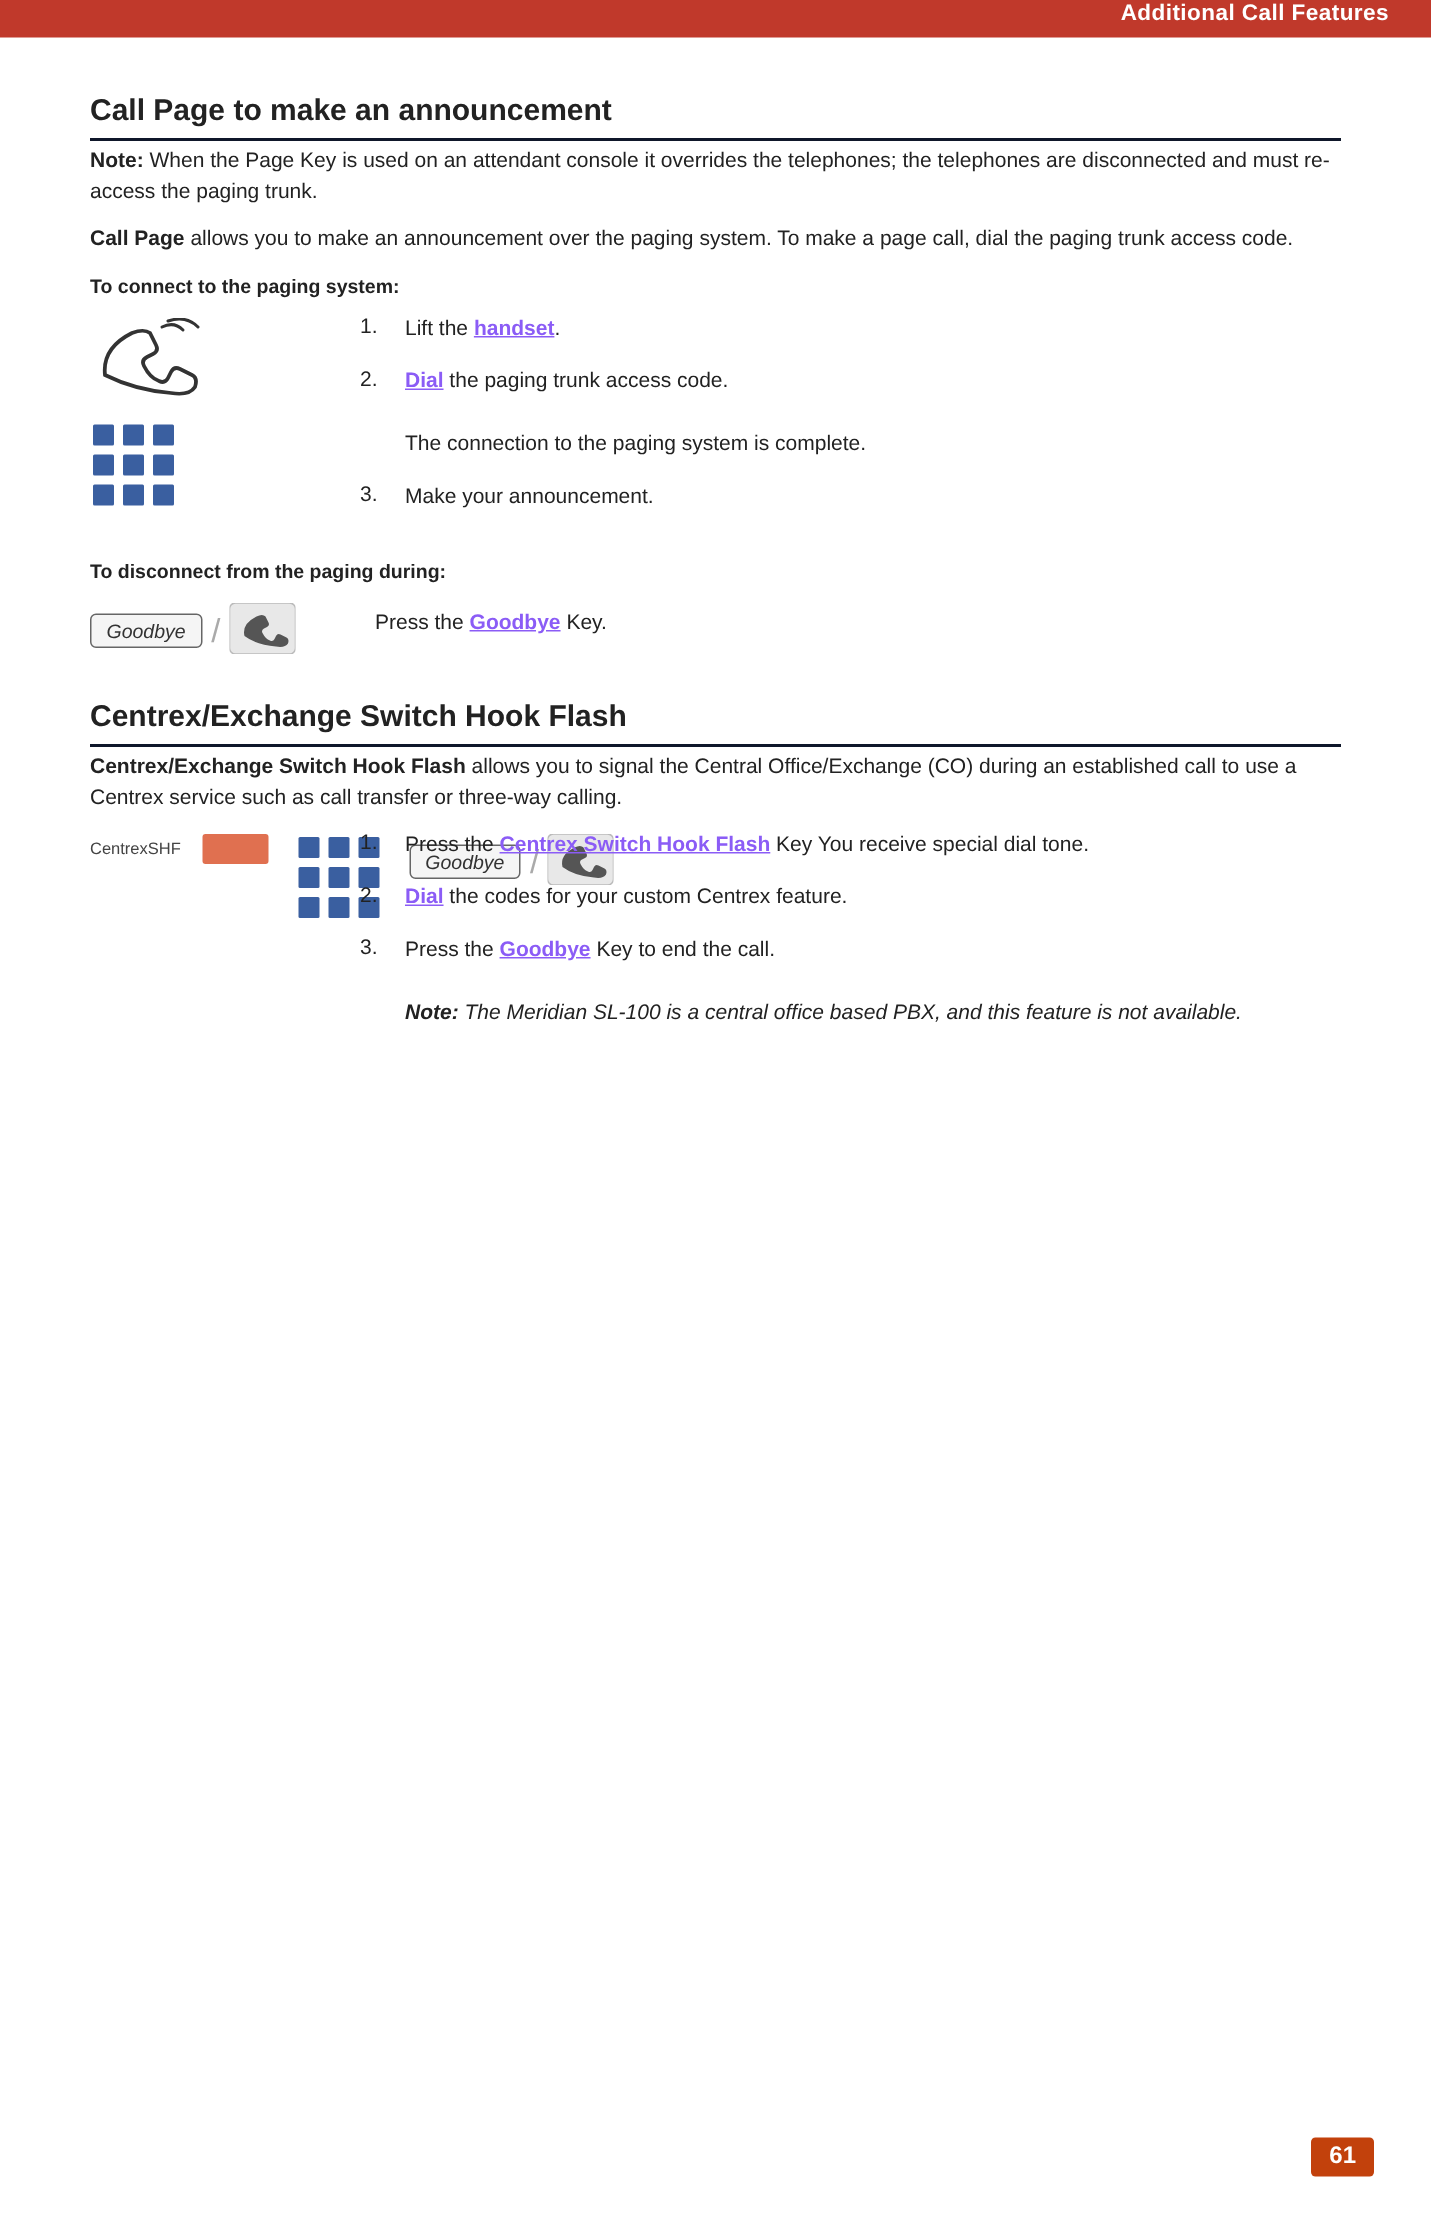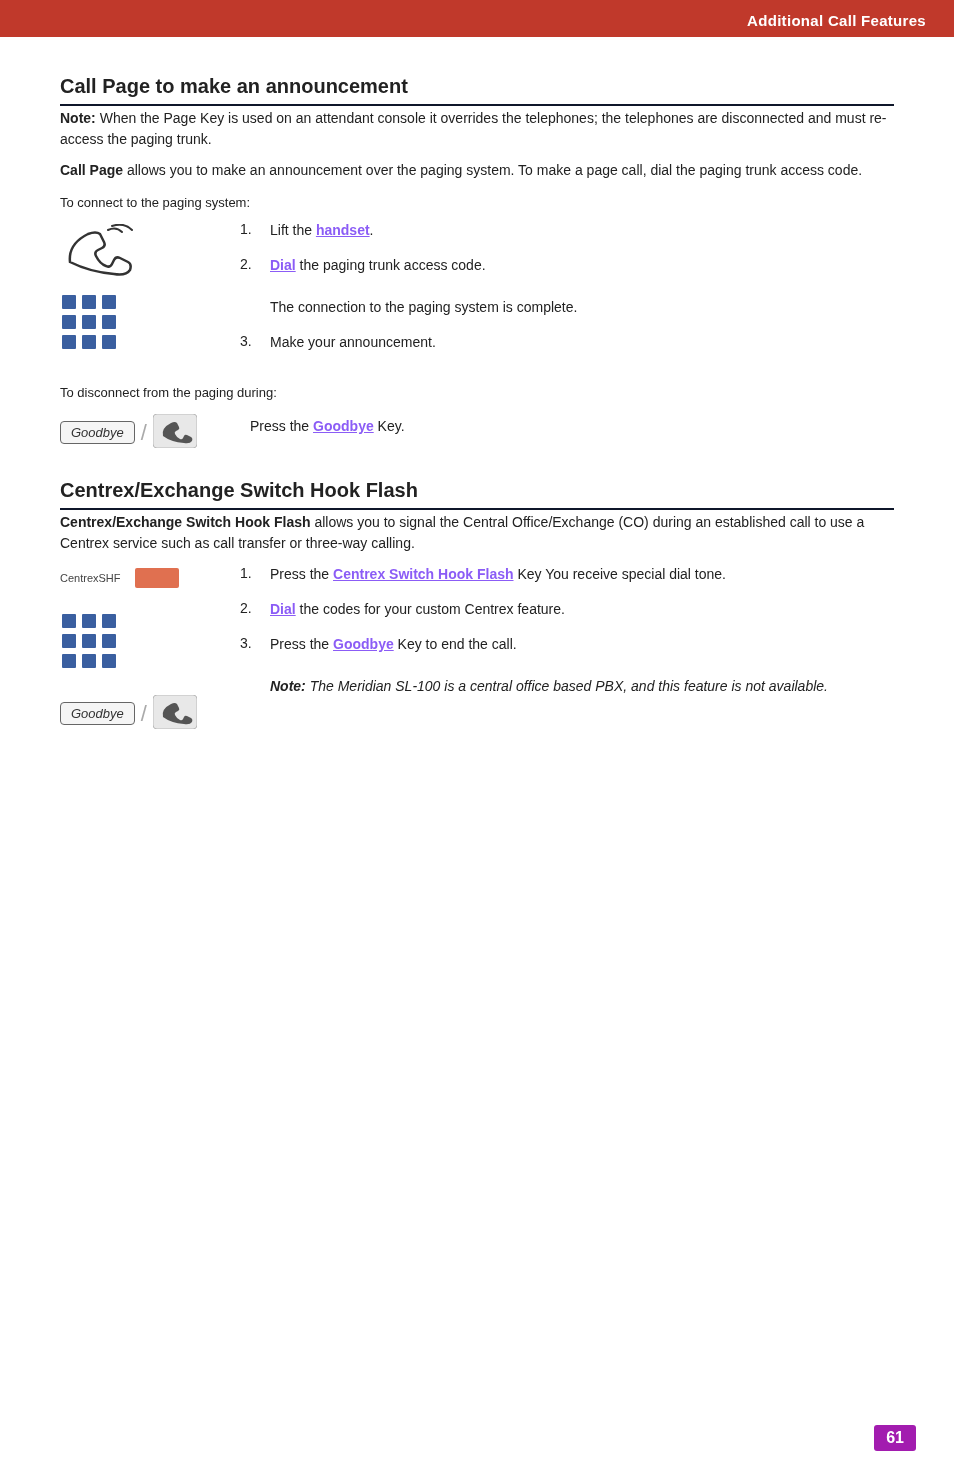--- a/index.html
+++ b/index.html
@@ -11,21 +11,21 @@
       width: 954px;
       min-height: 1475px;
       position: relative;
     }
 
     
     .header-bar {
       background: #c0392b;
       color: #fff;
       text-align: right;
-      padding: 12px 28px 8px 0;
+      padding: 0 28px 8px 0;
       font-size: 15px;
       font-weight: bold;
       letter-spacing: 0.3px;
     }
 
     .main-content {
       padding: 28px 60px 60px 60px;
     }
 
     
@@ -50,21 +50,21 @@
     }
 
     .highlight-blue {
       font-weight: bold;
       color: #8b5cf6;
       text-decoration: underline;
     }
 
     
     .side-label {
-      font-weight: normal;
+      font-weight: bold;
       font-size: 13px;
       margin-bottom: 10px;
       margin-top: 14px;
     }
 
     
     .instruction-block {
       display: flex;
       flex-direction: row;
       margin-bottom: 18px;
@@ -180,41 +180,41 @@
       display: flex;
       align-items: center;
       padding-top: 8px;
     }
 
     
     .page-number {
       position: absolute;
       bottom: 24px;
       right: 38px;
-      background: #a21caf;
+      background: #c2410c;
       color: #fff;
       font-size: 16px;
       font-weight: bold;
       padding: 4px 12px;
       border-radius: 3px;
     }
 
     
     .centrex-instruction {
       display: flex;
       flex-direction: row;
       margin-top: 10px;
       gap: 20px;
     }
 
     .centrex-icon-col {
       width: 160px;
       min-width: 140px;
       display: flex;
-      flex-direction: column;
+      flex-direction: row;
       align-items: flex-start;
       gap: 18px;
       padding-top: 4px;
     }
 
     .centrex-steps-col {
       flex: 1;
     }
 
     .section-block {

